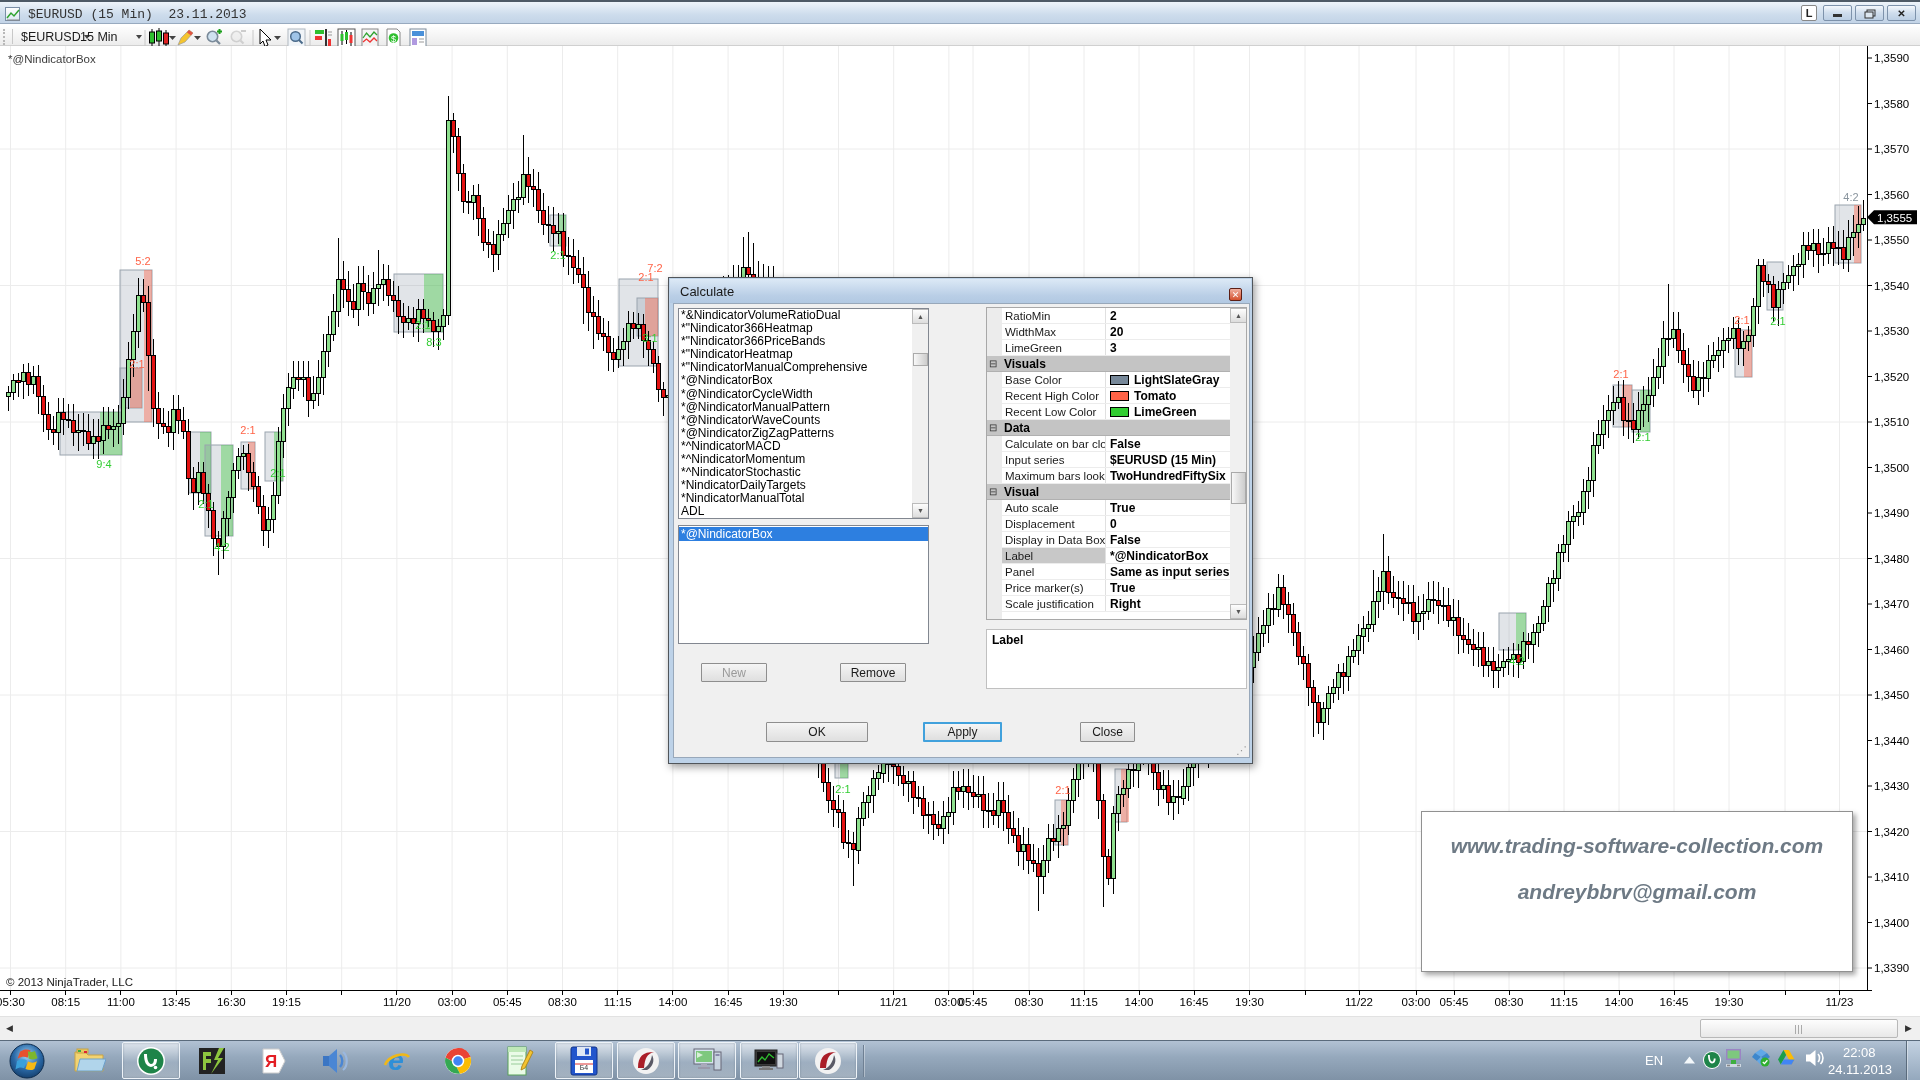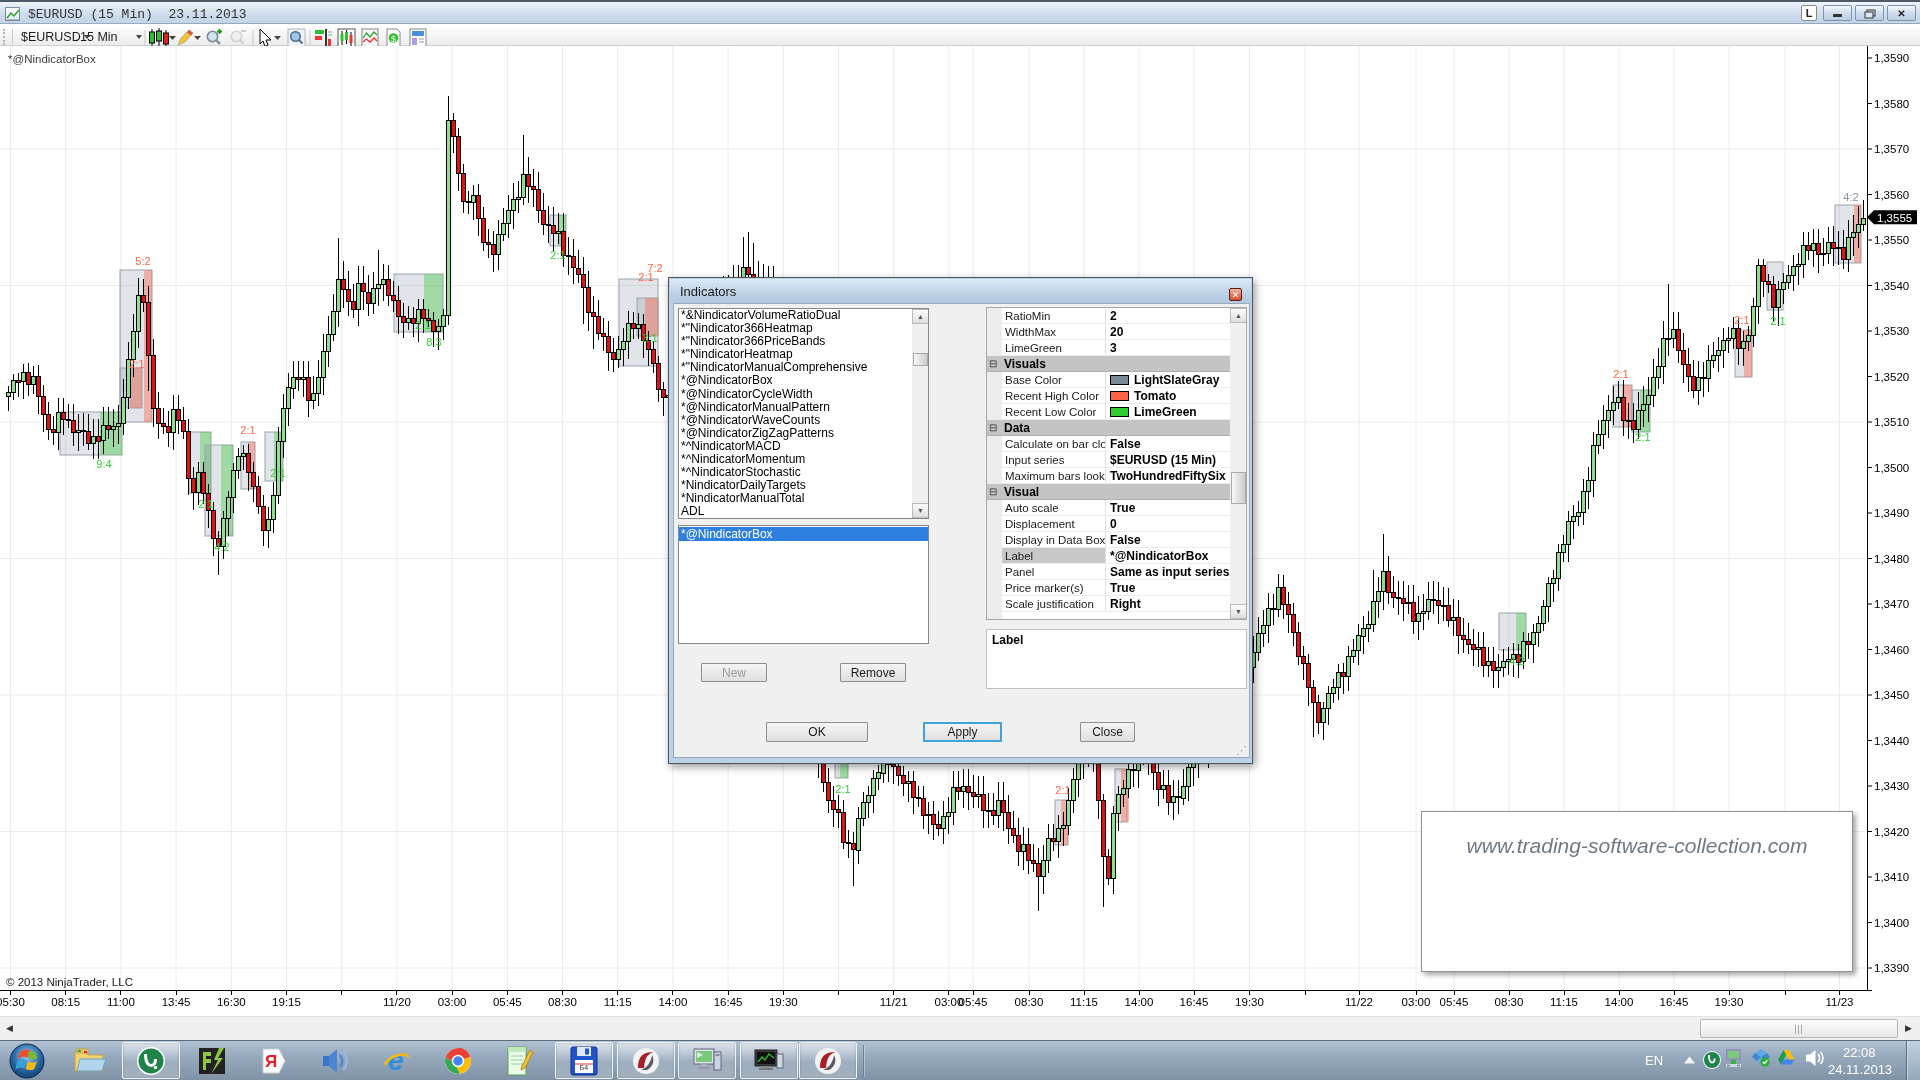--- a/index.html
+++ b/index.html
@@ -16,21 +16,21 @@
 #chartwrap { position:absolute; left:0; top:46px; width:1920px; height:970px; background:#fff; }
 #scrollrow { position:absolute; left:0; top:1016px; width:1920px; height:24px; background:#f0f0f0; border-top:1px solid #e2e2e2; }
 #scrollrow .arrow { position:absolute; top:6px; font-size:9px; color:#333; }
 #sthumb { position:absolute; left:1700px; top:2px; width:198px; height:19px; background:linear-gradient(#fdfdfd,#e8e8e8); border:1px solid #b8b8b8; border-radius:2px; }
 #sthumb:after { content:""; position:absolute; left:94px; top:5px; width:8px; height:9px; background:repeating-linear-gradient(90deg,#aaa 0 1px,transparent 1px 3px); }
 #taskbar { position:absolute; left:0; top:1040px; width:1920px; height:40px; background:linear-gradient(#b2c2d4,#96a9bd 40%,#7f92a6); border-top:1px solid #5a6b7c; }
 .tcell { position:absolute; top:1px; width:58px; height:37px; border:1px solid #eef3f8; border-radius:2px; background:linear-gradient(rgba(255,255,255,0.55),rgba(255,255,255,0.12) 55%,rgba(255,255,255,0.28)); box-shadow:inset 0 0 2px rgba(80,100,120,0.5); }
 .trtxt { position:absolute; color:#fff; font-size:13px; }
 #showdesk { position:absolute; right:0; top:0; width:14px; height:40px; background:linear-gradient(#c3d2e2,#93a7bc); border-left:1px solid #5a6b7c; box-shadow:inset 1px 0 0 rgba(255,255,255,0.4); }
 #wmark { position:absolute; left:1421px; top:811px; width:432px; height:161px; background:#fff; border:1px solid #919191; box-shadow:3px 3px 5px rgba(0,0,0,0.35); }
-#wmark div { position:absolute; width:100%; text-align:center; font-style:italic; font-weight:normal; color:#6e7a85; font-size:21px; }
+#wmark div { position:absolute; width:100%; text-align:center; font-style:italic; font-weight:bold; color:#6e7a85; font-size:21px; }
 #dlg { position:absolute; left:668px; top:277px; width:585px; height:487px; background:#bdd2e8; border:1px solid #50555a; box-shadow:2px 3px 8px rgba(0,0,0,0.4); }
 #dlg-title { position:absolute; left:1px; top:1px; right:1px; height:24px; background:linear-gradient(#dce9f6,#b9cee6 70%,#b2c9e2); }
 #dlg-title span { position:absolute; left:10px; top:5px; font-size:13px; color:#1a1a1a; }
 #dlg-x { position:absolute; right:9px; top:9px; width:13px; height:13px; background:linear-gradient(#f0b0a0,#d4502e); border:1px solid #5c1e14; border-radius:2px; color:#fff; font-size:9px; line-height:12px; text-align:center; }
 #dlg-body { position:absolute; left:4px; top:25px; width:577px; height:455px; background:#f0f0f0; border:1px solid #98a8ba; }
 #lb1 { position:absolute; left:4px; top:4px; width:251px; height:211px; background:#fff; border:1px solid #828790; font-size:12px; overflow:hidden; }
 #lb1 .li { height:13.1px; line-height:13px; padding-left:2px; white-space:nowrap; }
 .vsb { position:absolute; width:17px; background:#f0f0f0; }
 .sbtn { position:absolute; left:0; width:17px; height:15px; background:linear-gradient(#fdfdfd,#ddd); border:1px solid #bbb; font-size:7px; color:#555; text-align:center; line-height:14px; }
 .sthumb { position:absolute; left:1px; width:15px; background:linear-gradient(90deg,#f8f8f8,#ccc); border:1px solid #aaa; }
@@ -1121,24 +1121,25 @@
 <text x="1874" y="926.0" font-size="11.5" fill="#000">1,3390</text>
 <polygon points="1867,171.3 1874,164.3 1917,164.3 1917,178.3 1874,178.3" fill="#000"></polygon>
 <text x="1877" y="175.8" font-size="11.5" fill="#fff">1,3555</text>
       </g>
 <text x="8" y="17" font-size="11.5" fill="#3c3c3c">*@NindicatorBox</text>
 <text x="6" y="940" font-size="11.5" fill="#1a1a1a">© 2013 NinjaTrader, LLC</text>
 </svg>
 </div>
 <div id="wmark">
  <div style="top:22px">www.trading-software-collection.com</div>
+ <div style="top:68px">andreybbrv@gmail.com</div>
 </div>
 <div id="dlg">
  <div id="dlg-title">
-      <span>Indicators</span>
+      <span>Calculate</span>
       <div id="dlg-x">✕</div>
     </div>
  <div id="dlg-body">
   <div id="lb1">
         <div class="li">*&amp;NindicatorVolumeRatioDual</div>
         <div class="li">*"Nindicator366Heatmap</div>
         <div class="li">*"Nindicator366PriceBands</div>
         <div class="li">*"NindicatorHeatmap</div>
         <div class="li">*"NindicatorManualComprehensive</div>
         <div class="li">*@NindicatorBox</div>

